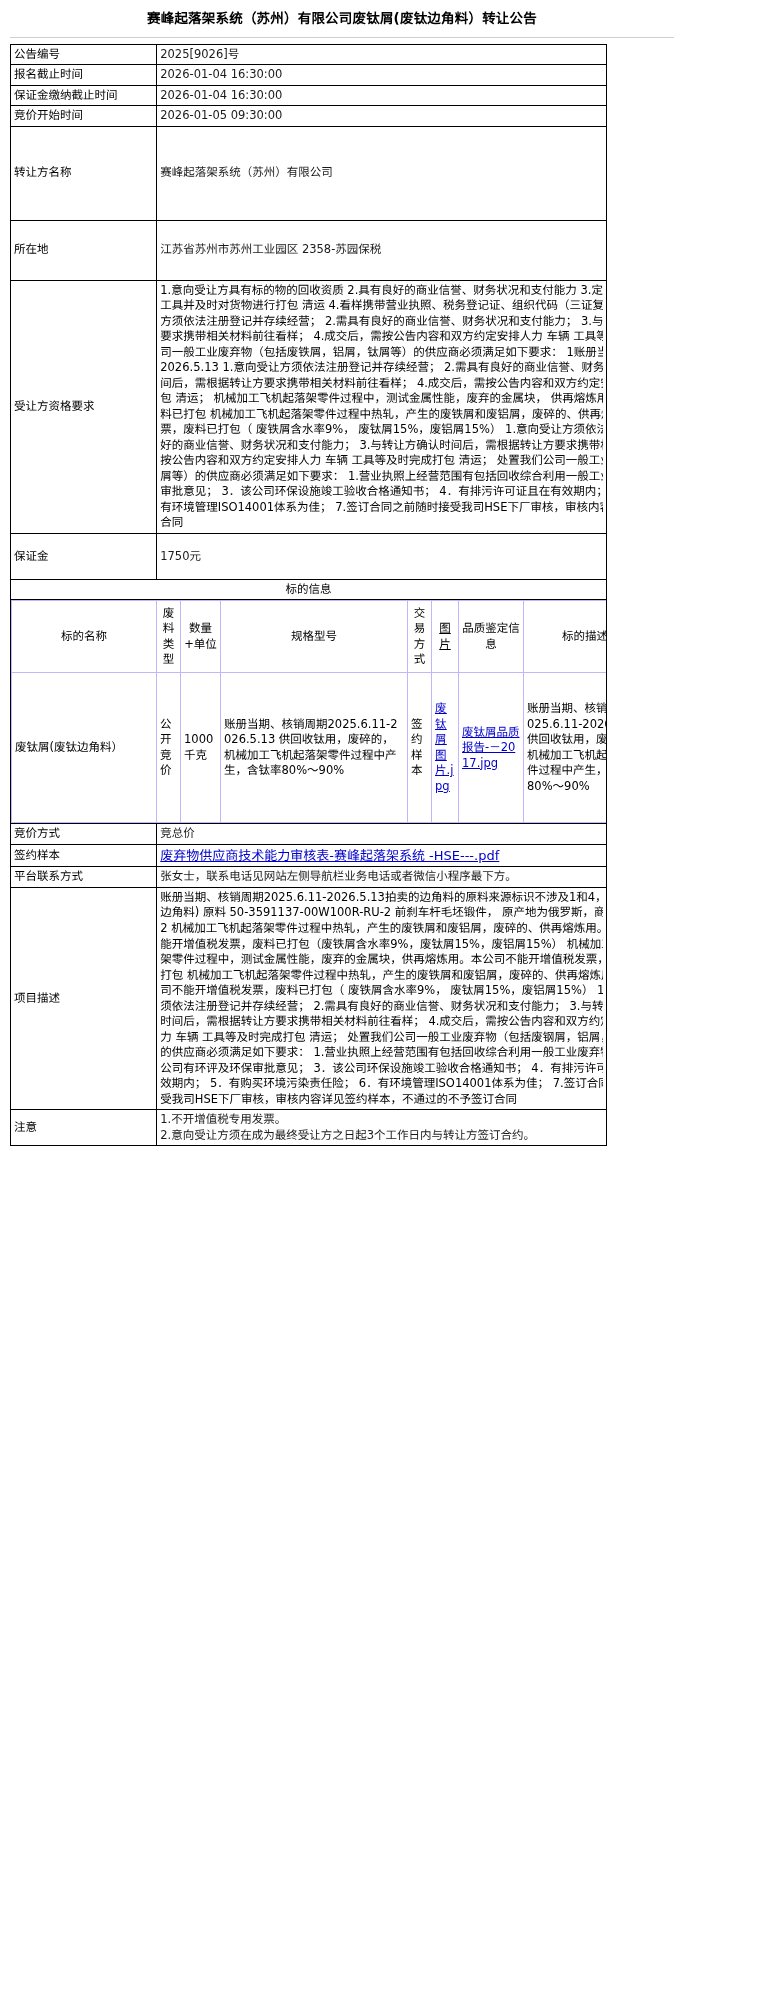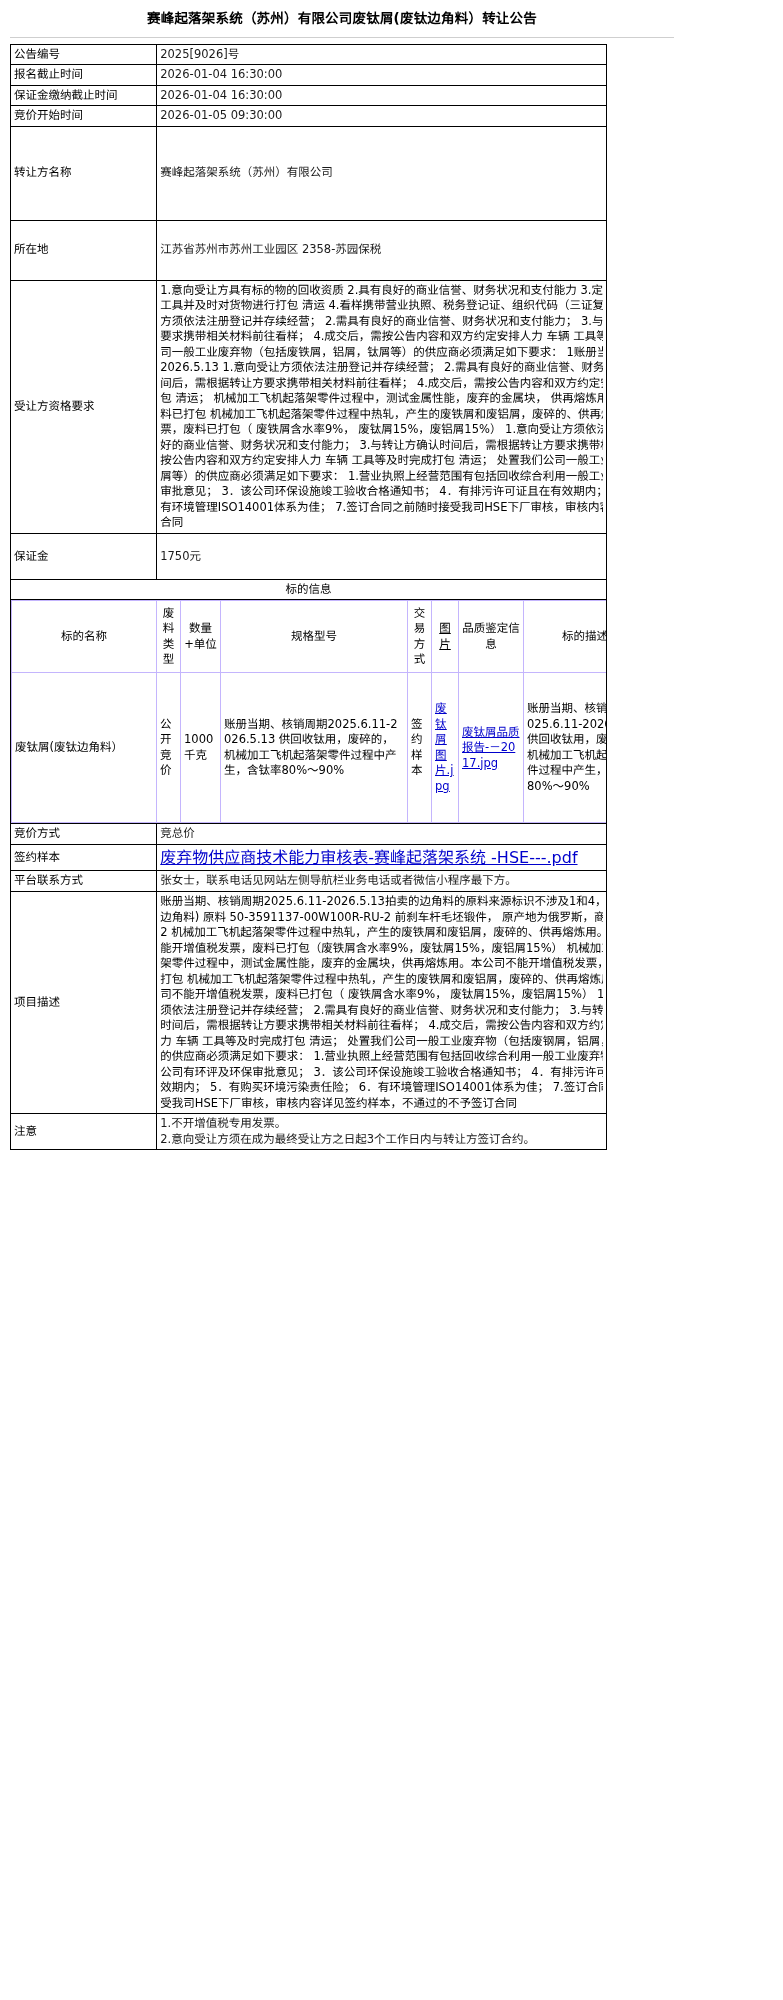--- a/index.html
+++ b/index.html
@@ -113,21 +113,21 @@
   .g-desc  { width: 116px; }
   a.link {
     color: #0000cc;
     text-decoration: underline;
     word-break: break-all;
   }
   .pdf-cell {
     padding: 3px 4px;
   }
   .pdf-cell a.link {
-    font-size: 16px;
+    font-size: 13px;
   }
   .desc-long {
     font-size: 11.5px;
     line-height: 1.5;
     word-break: break-all;
   }
   .notice-lines span { display: block; }
 </style>
 </head>
 <body>

